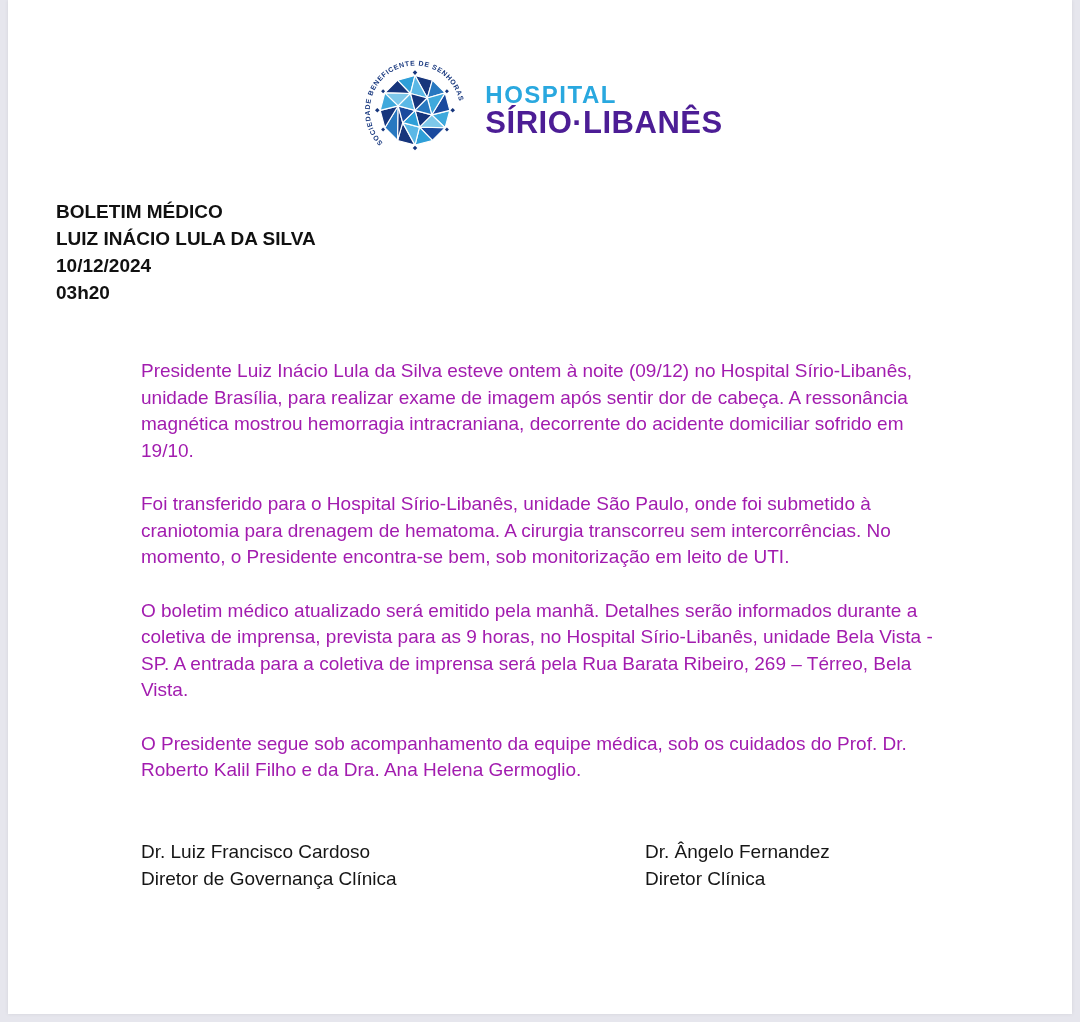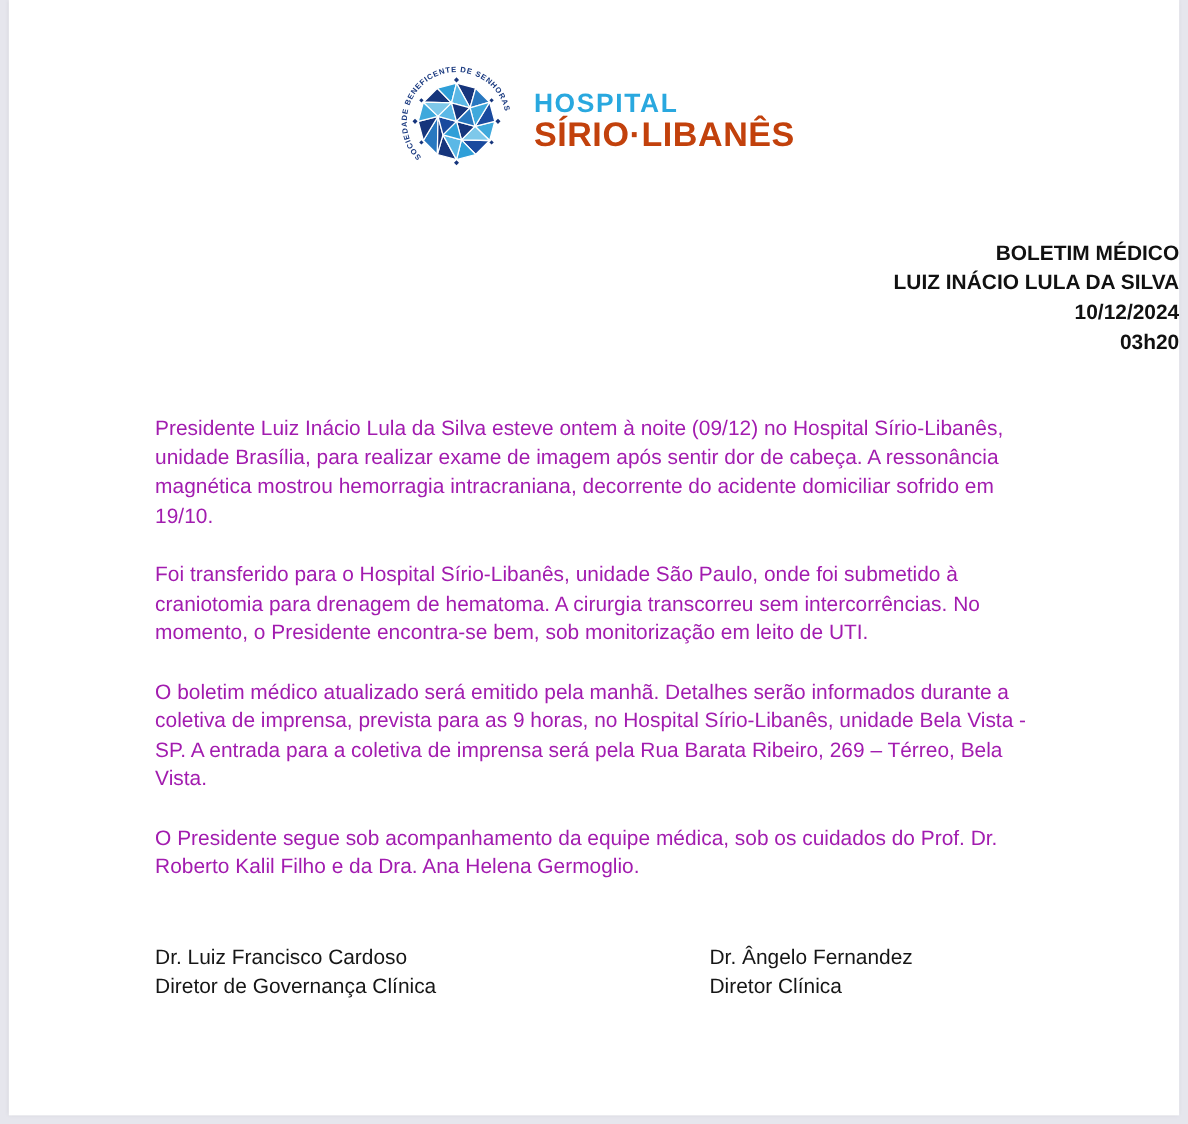--- a/index.html
+++ b/index.html
@@ -36,29 +36,30 @@
   .logo-word .w1 {
     font-size: 24px;
     font-weight: bold;
     letter-spacing: 1.5px;
     color: #29a8df;
   }
   .logo-word .w2 {
     font-size: 31px;
     font-weight: bold;
     letter-spacing: 0.5px;
-    color: #c2410c;
+    color: #4c1d95;
   }
   .title-block {
-    text-align: right;
+    text-align: left;
     font-weight: bold;
     font-size: 19px;
     line-height: 27px;
     color: #111;
-    margin-top: 51px;
+    margin-top: 32px;
+    padding-left: 48px;
   }
   .doc-body {
     margin: 52px 122px 0 133px;
     font-size: 19px;
     line-height: 26.5px;
     color: #a21caf;
   }
   .doc-body p { margin: 0 0 27px 0; }
   .signatures {
     display: flex;

